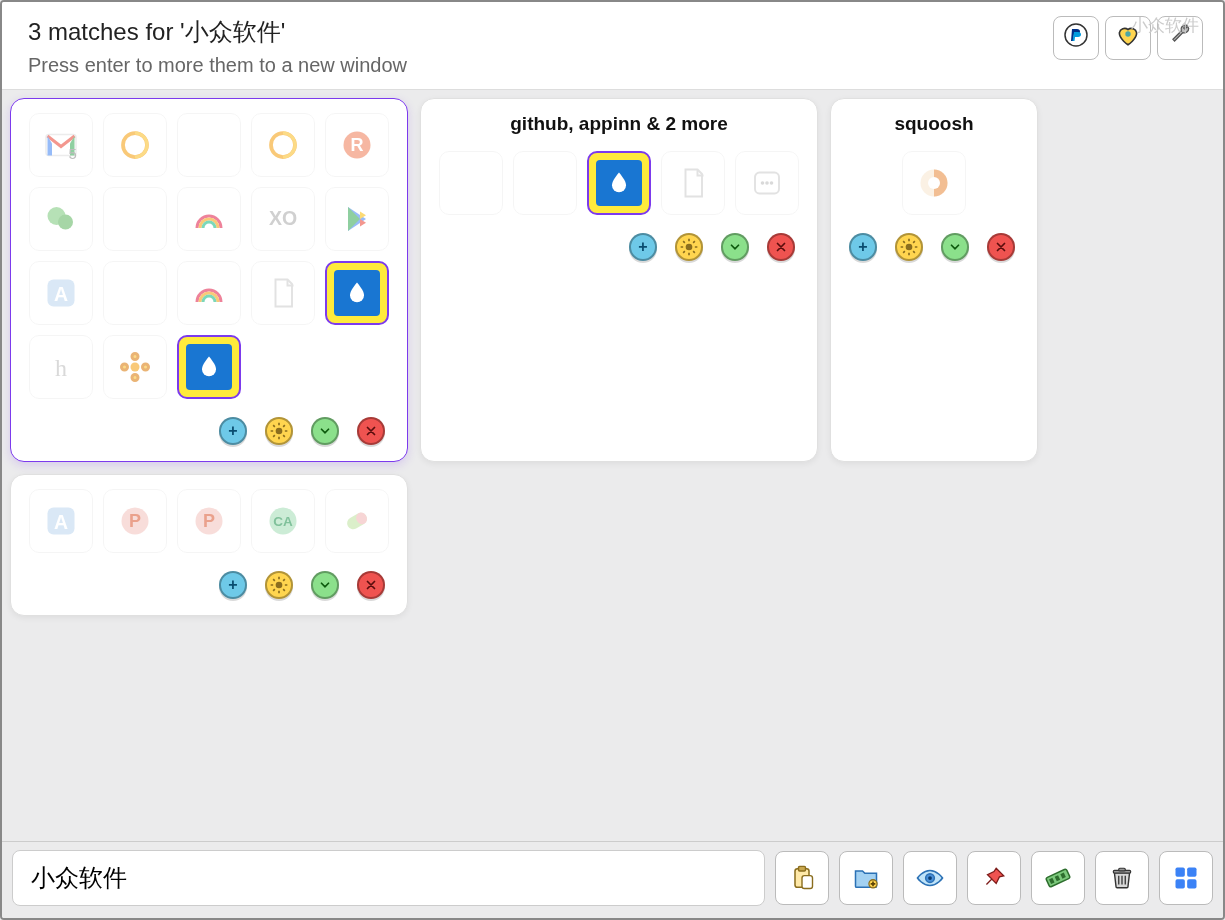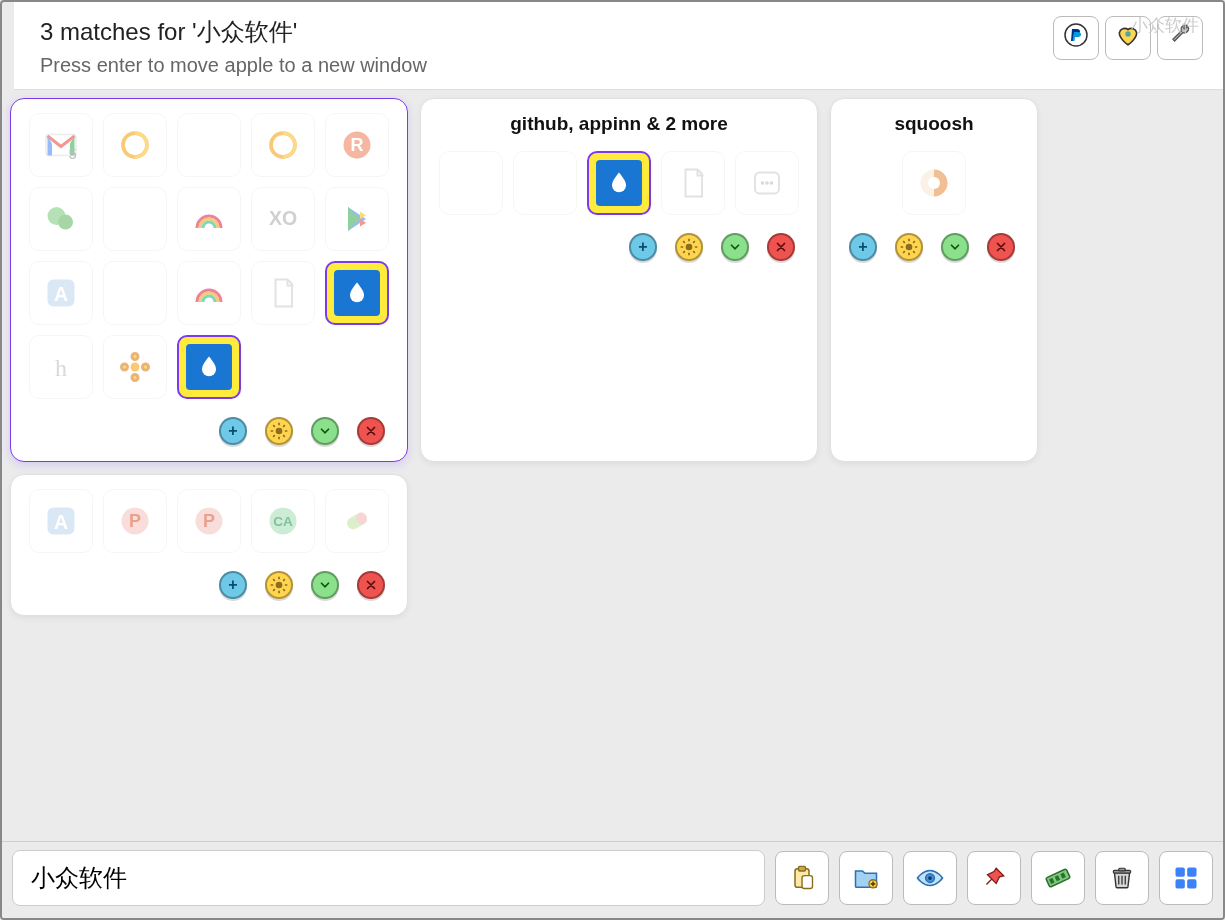--- a/index.html
+++ b/index.html
@@ -13,21 +13,20 @@
     border: 2px solid #888;
     border-radius: 4px;
   }
   .header {
     background: #fff;
     padding: 14px 20px 12px 26px;
     border-bottom: 1px solid #ddd;
     display: flex;
     justify-content: space-between;
     align-items: flex-start;
-    margin-left: 12px;
   }
   .header-left { flex: 1; }
   .header-title {
     font-size: 24px;
     font-weight: 500;
     color: #222;
   }
   .header-subtitle {
     font-size: 20px;
     color: #666;
@@ -173,21 +172,21 @@
     cursor: pointer;
   }
   .ft-btn svg { display:block; }
 </style>
 </head>
 <body>
 
 <div class="header">
   <div class="header-left">
     <div class="header-title">3 matches for '小众软件'</div>
-    <div class="header-subtitle">Press enter to move apple to a new window</div>
+    <div class="header-subtitle">Press enter to more them to a new window</div>
   </div>
   <div class="header-actions">
     <span class="watermark">小众软件</span>
     <button class="hd-btn">
       <span>
         <svg width="24" height="24" viewBox="0 0 24 24">
             <circle cx="12" cy="12" r="11" fill="#fff" stroke="#333" stroke-width="1.5"></circle>
             <path d="M8 6h5c2 0 3 1 3 2.5S15 11 13 11h-3l-1 7H7z" fill="#003087"></path>
             <path d="M10 9h4c2 0 3 1 3 2.5S16 14 14 14h-3l-.5 4H8.5z" fill="#009cde"></path>
           </svg>

